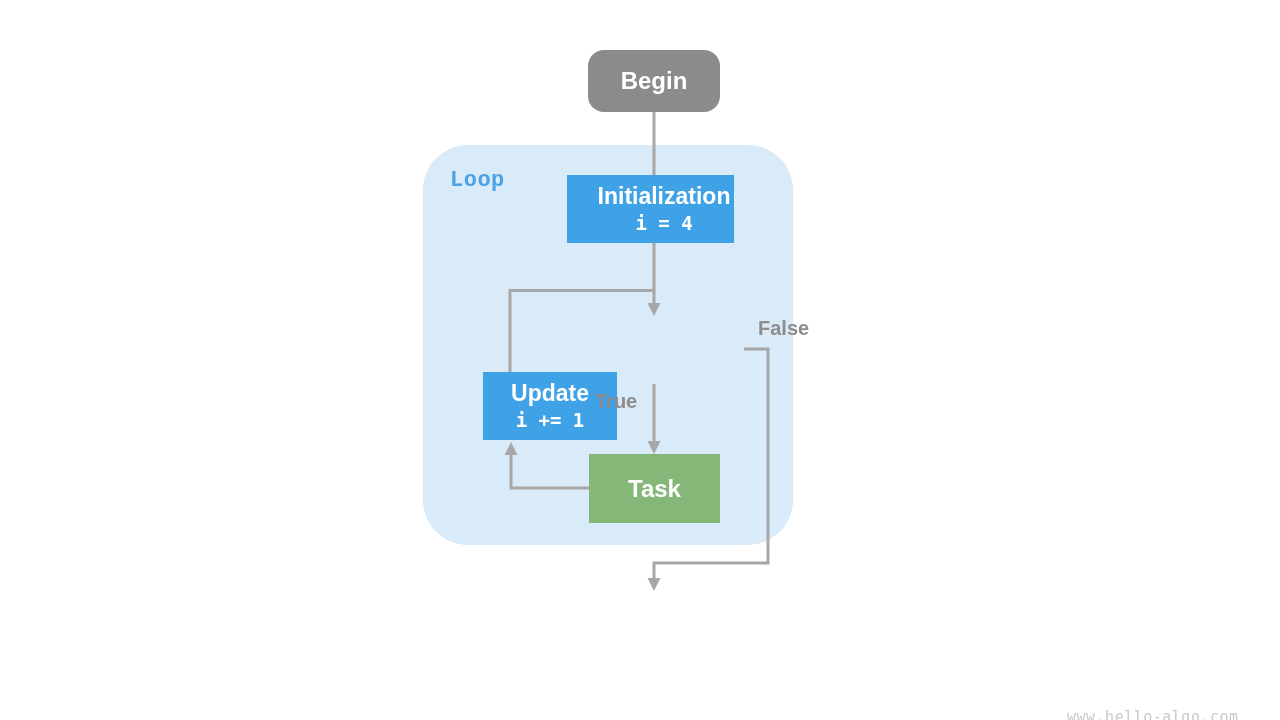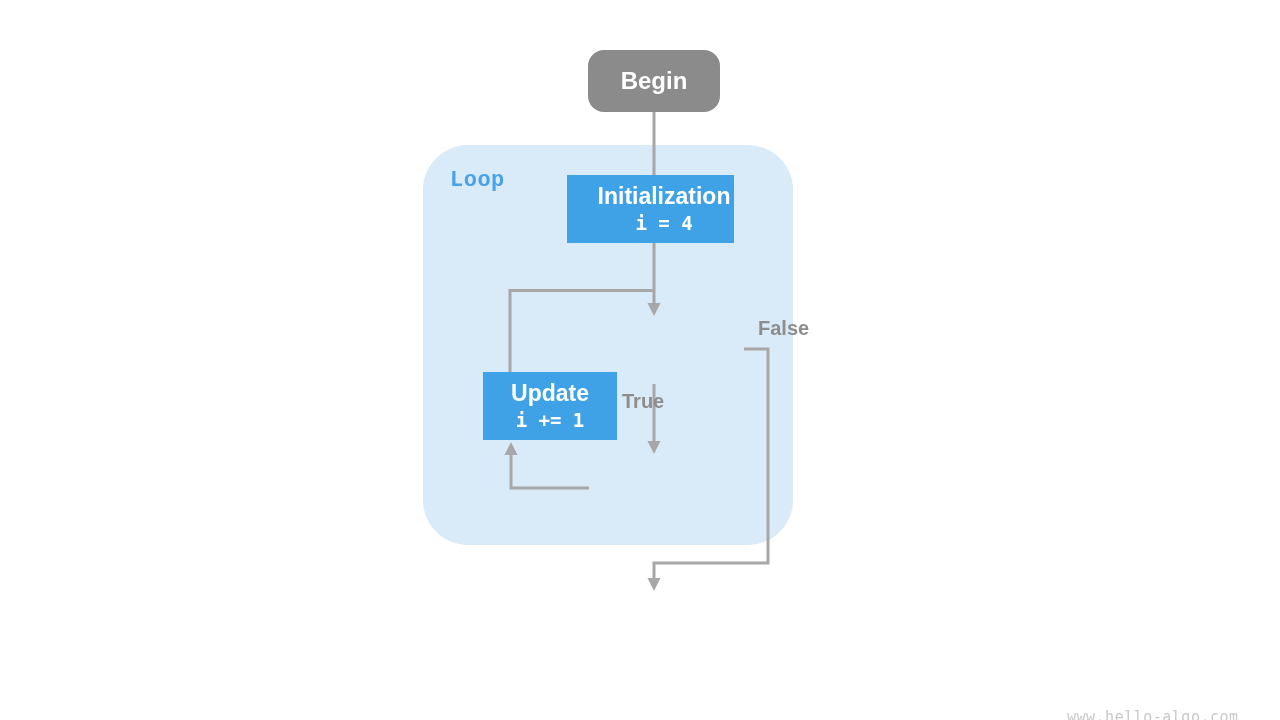--- a/index.html
+++ b/index.html
@@ -86,21 +86,21 @@
     font-family: "DejaVu Sans Mono", monospace;
     font-size: 22px;
   }
 
   
   .edge-label {
     color: var(--edge-label, #8d8d8d);
     font-size: 20px;
     font-weight: 700;
   }
-  .label-true  { left: 595px; top: 390px; margin-left: 27px; }
+  .label-true  { left: 595px; top: 390px; }
   .label-false { left: 730px; top: 317px; margin-left: 28px; }
 
   
   .watermark {
     left: 1067px; top: 678px;
     color: var(--watermark, #c9c9c9);
     font-family: "DejaVu Sans Mono", monospace;
     font-size: 15px;
     letter-spacing: 0.5px;
     margin-top: 30px;
@@ -135,20 +135,23 @@
     <span class="node-label">Initialization</span>
     <span class="node-code">i = 4</span>
   </div>
 
 
   <div class="abs node node-process node-update">
     <span class="node-label">Update</span>
     <span class="node-code">i += 1</span>
   </div>
 
+  <div class="abs node node-task">
+    <span>Task</span>
+  </div>
 
 
   <div class="abs edge-label label-true">True</div>
   <div class="abs edge-label label-false">False</div>
 
   <div class="abs watermark">www.hello-algo.com</div>
 
 </div>
 
 </body></html>

